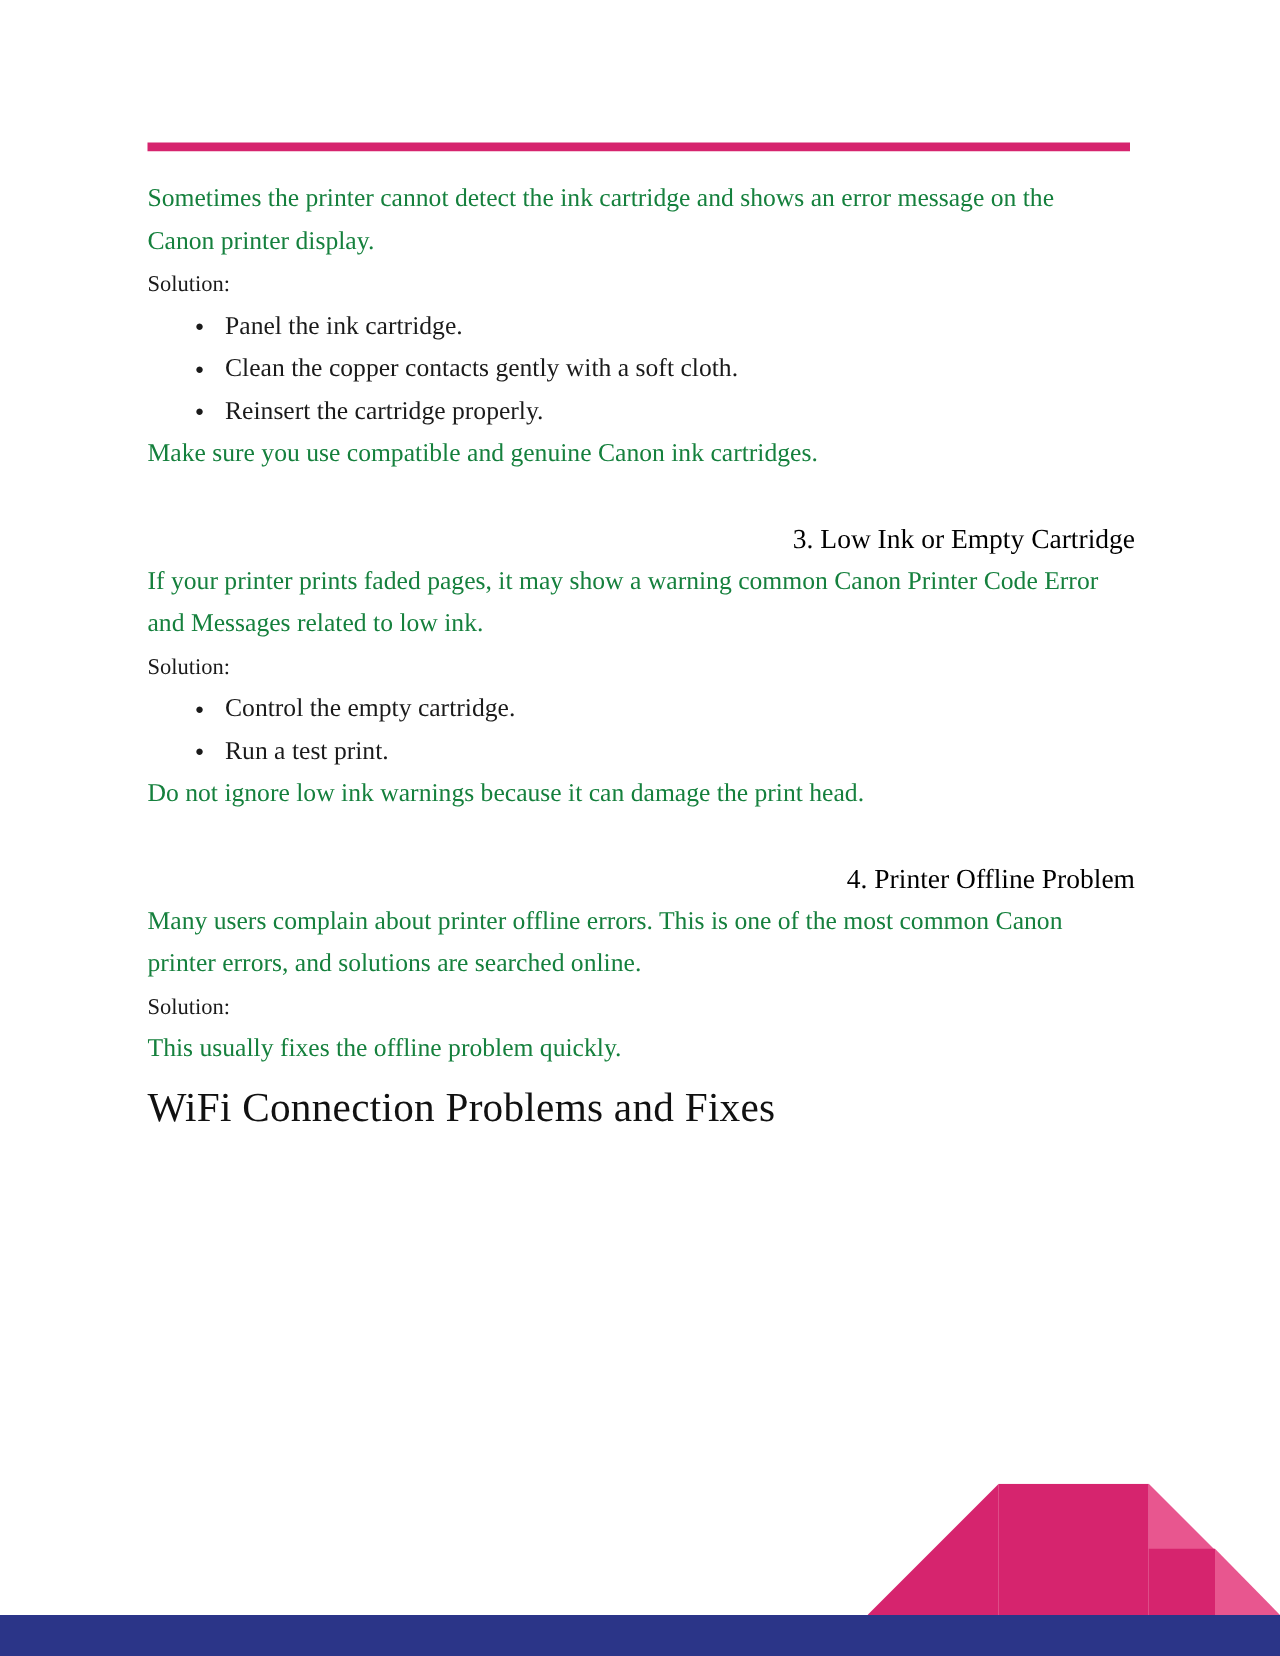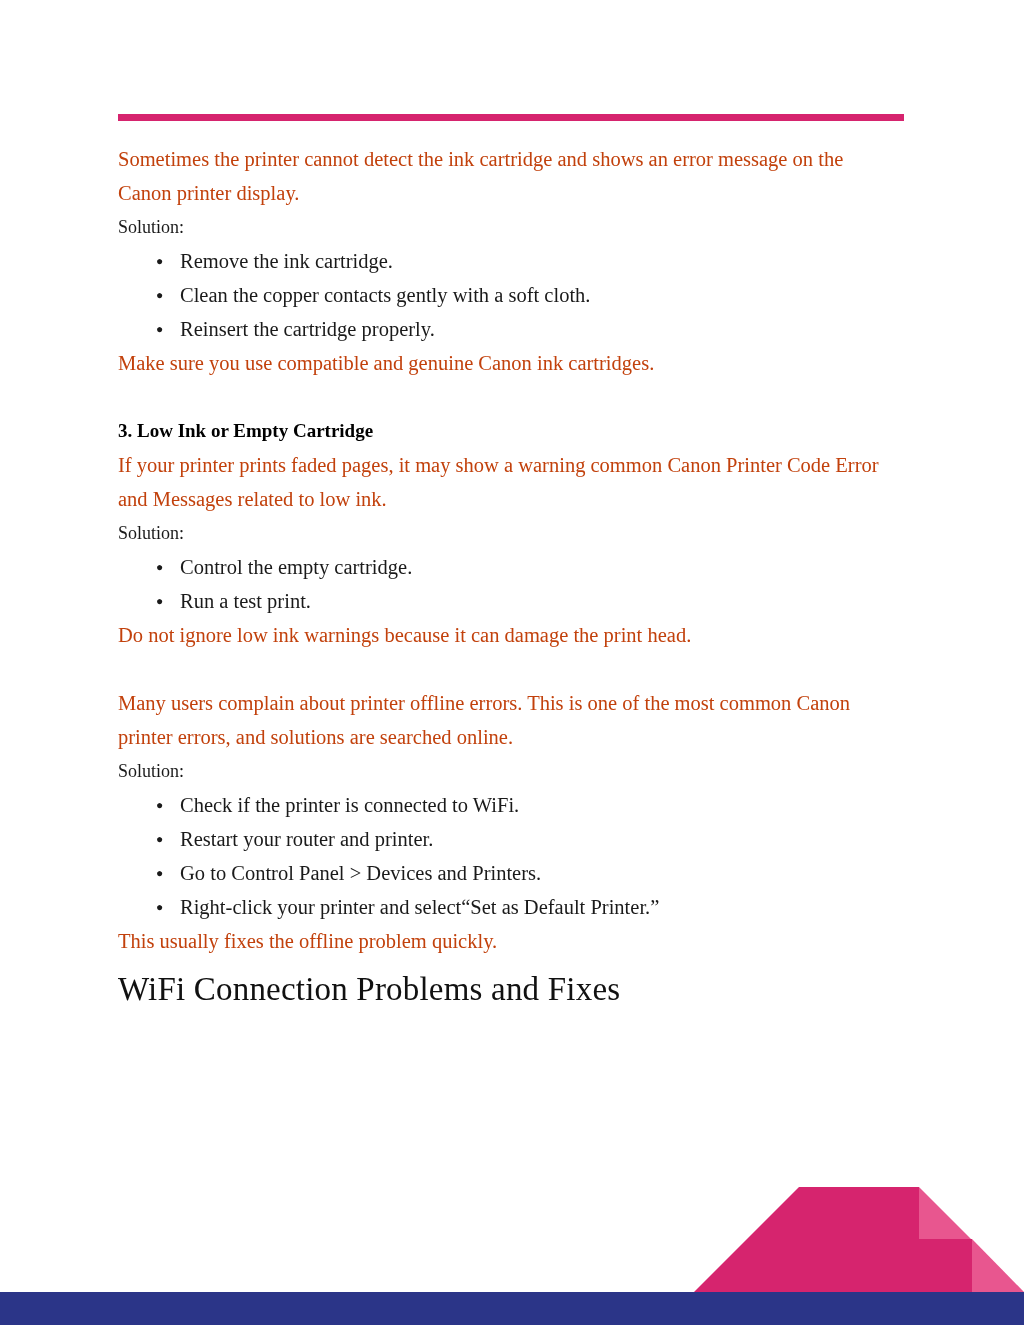--- a/index.html
+++ b/index.html
@@ -27,21 +27,21 @@
   .content {
     position: absolute;
     left: 118px;
     top: 142px;
     width: 790px;
   }
   .para {
     font-size: 20.5px;
     line-height: 34px;
     margin: 0 17px 0 0;
-    color: #c2410c;
+    color: #15803d;
   }
   .solution-label {
     font-size: 18px;
     line-height: 34px;
     font-weight: normal;
     margin: 0;
   }
   ul.bullets {
     list-style: none;
     margin: 0;
@@ -57,25 +57,26 @@
   ul.bullets li::before {
     content: "\25CF";
     position: absolute;
     left: 38px;
     top: 0;
     font-size: 12px;
     line-height: 34px;
     color: #1a1a1a;
   }
   h2.section-heading {
-    font-size: 19px;
-    line-height: 34px;
-    font-weight: bold;
+    font-size: 22px;
+    line-height: 34px;
+    font-weight: normal;
     margin: 0;
     color: #000000;
+    text-align: right;
   }
   .gap {
     height: 34px;
   }
   h1.big-heading {
     font-size: 33px;
     line-height: 46px;
     font-weight: normal;
     margin: 8px 0 0 0;
     color: #111111;
@@ -149,48 +150,43 @@
 
   <div class="top-rule"></div>
 
   <div class="content">
 
     <p class="para">Sometimes the printer cannot detect the ink cartridge and shows an error message on the Canon printer display.</p>
 
     <p class="solution-label">Solution:</p>
 
     <ul class="bullets">
-      <li>Remove the ink cartridge.</li>
+      <li>Panel the ink cartridge.</li>
       <li>Clean the copper contacts gently with a soft cloth.</li>
       <li>Reinsert the cartridge properly.</li>
     </ul>
 
     <p class="para">Make sure you use compatible and genuine Canon ink cartridges.</p>
 
     <div class="gap"></div>
 
     <h2 class="section-heading">3. Low Ink or Empty Cartridge</h2>
     <p class="para">If your printer prints faded pages, it may show a warning common Canon Printer Code Error and Messages related to low ink.</p>
     <p class="solution-label">Solution:</p>
     <ul class="bullets">
       <li>Control the empty cartridge.</li>
       <li>Run a test print.</li>
     </ul>
     <p class="para">Do not ignore low ink warnings because it can damage the print head.</p>
 
     <div class="gap"></div>
 
+    <h2 class="section-heading">4. Printer Offline Problem</h2>
     <p class="para">Many users complain about printer offline errors. This is one of the most common Canon printer errors, and solutions are searched online.</p>
     <p class="solution-label">Solution:</p>
-    <ul class="bullets">
-      <li>Check if the printer is connected to WiFi.</li>
-      <li>Restart your router and printer.</li>
-      <li>Go to Control Panel &gt; Devices and Printers.</li>
-      <li>Right-click your printer and select“Set as Default Printer.”</li>
-    </ul>
     <p class="para">This usually fixes the offline problem quickly.</p>
 
     <h1 class="big-heading">WiFi Connection Problems and Fixes</h1>
 
   </div>
 
   <div class="deco">
     <div class="tri-left"></div>
     <div class="block-mid"></div>
     <div class="tri-right-top"></div>

